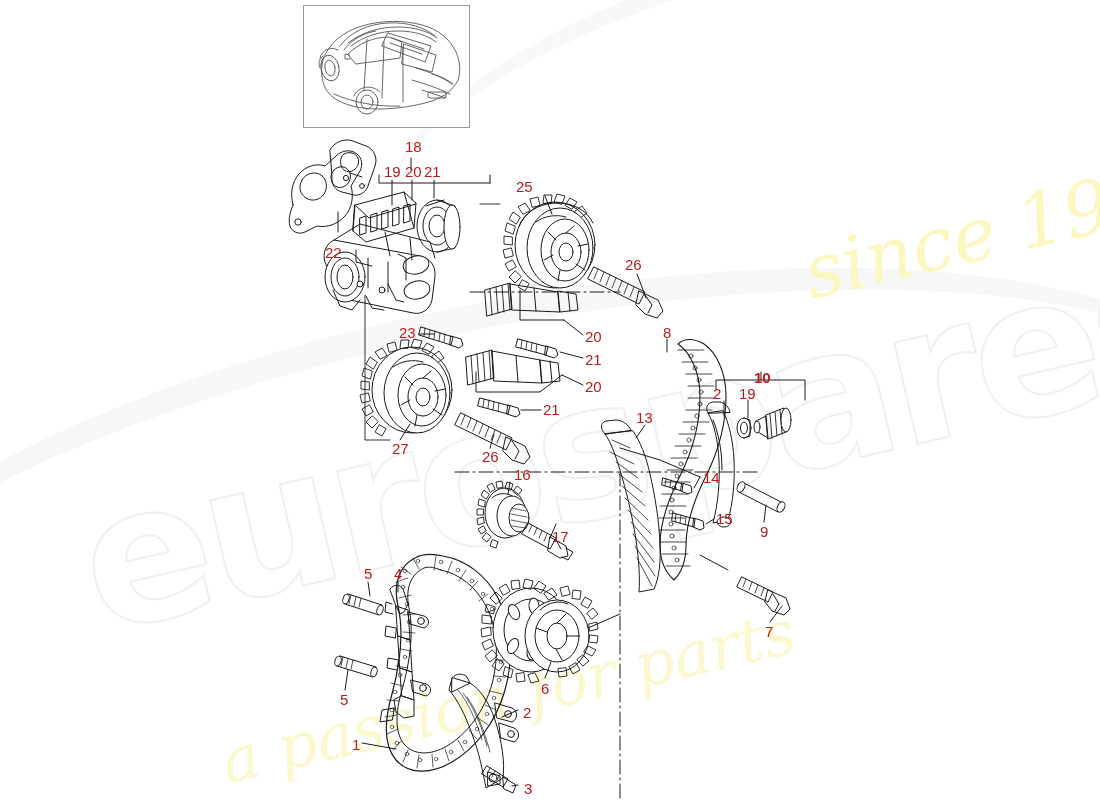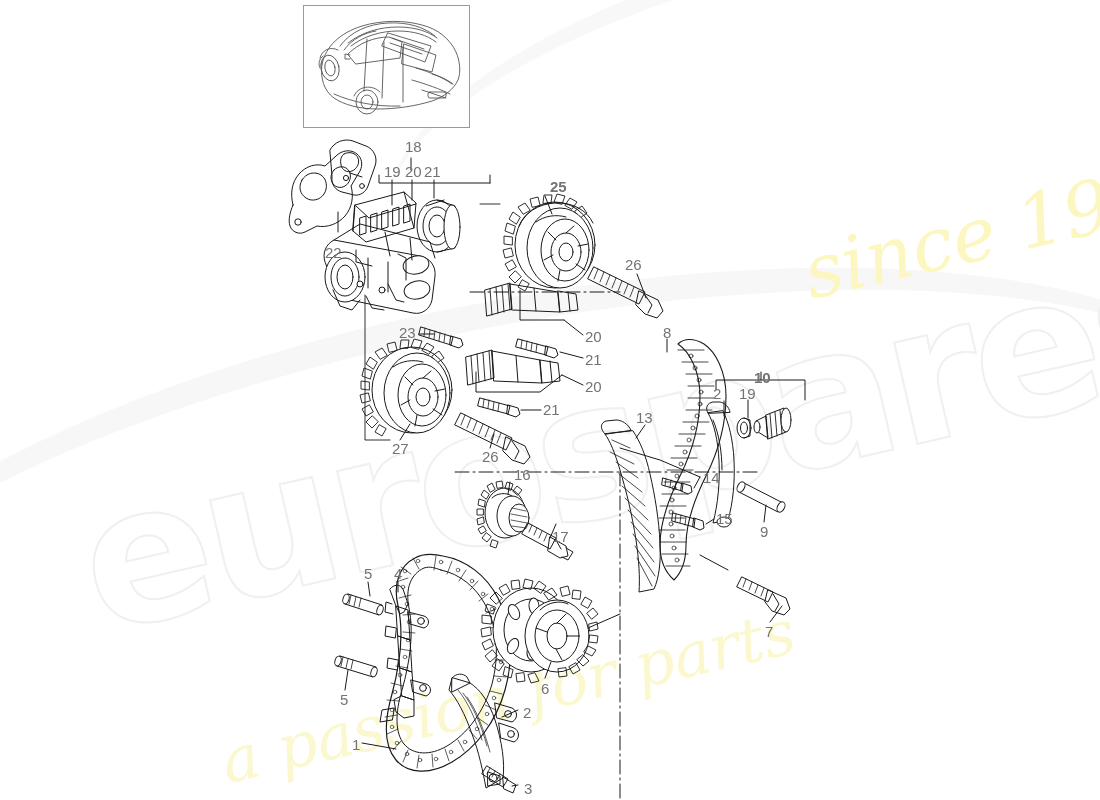--- a/index.html
+++ b/index.html
@@ -81,21 +81,21 @@
     position:absolute;left:303px;top:5px;width:167px;height:123px;
     border:1px solid #9a9a9a;background:#fff;box-sizing:border-box;
   }
   .thumb svg{display:block;}
 
   
   .lbl{
     position:absolute;
     font-family:"Liberation Sans", sans-serif;
     font-size:15px;
-    color:#737373;
+    color:#b91c1c;
     line-height:15px;
     white-space:nowrap;
   }
 
   
   .art{position:absolute;left:0;top:0;width:1100px;height:800px;}
   .art line, .art path, .art polyline{stroke:#1a1a1a;fill:none;}
 </style>
 </head>
 <body>
@@ -873,17 +873,17 @@
   <div class="lbl" style="left:384px;top:164px;">19</div>
   <div class="lbl" style="left:405px;top:164px;">20</div>
   <div class="lbl" style="left:424px;top:164px;">21</div>
   <div class="lbl" style="left:585px;top:329px;">20</div>
   <div class="lbl" style="left:585px;top:352px;">21</div>
   <div class="lbl" style="left:585px;top:379px;">20</div>
   <div class="lbl" style="left:543px;top:402px;">21</div>
   <div class="lbl" style="left:325px;top:245px;">22</div>
   <div class="lbl" style="left:399px;top:325px;">23</div>
   <div class="lbl" style="left:392px;top:441px;">27</div>
-  <div class="lbl" style="left:550px;top:179px;font-weight:bold;">25</div>
+  <div class="lbl" style="left:516px;top:179px;">25</div>
   <div class="lbl" style="left:625px;top:257px;">26</div>
   <div class="lbl" style="left:482px;top:449px;">26</div>
 
 </div>
 
 </body></html>

